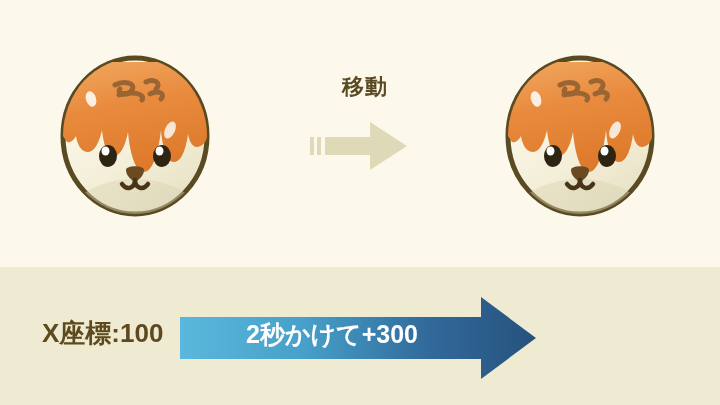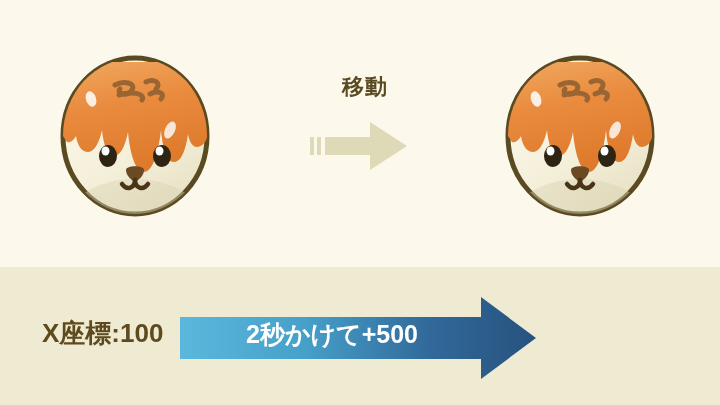--- a/index.html
+++ b/index.html
@@ -239,16 +239,16 @@
           <stop offset="0%" stop-color="#5BB8DC"></stop>
           <stop offset="35%" stop-color="#46A0C9"></stop>
           <stop offset="70%" stop-color="#31699A"></stop>
           <stop offset="100%" stop-color="#27527E"></stop>
         </linearGradient>
       </defs>
       <path d="M0,23 L301,23 L301,3 L356,44 L301,85 L301,65 L0,65 Z" fill="url(#blueGrad)"></path>
     </svg>
   </div>
 
-  <div class="blue-arrow-text">2秒かけて+500</div>
+  <div class="blue-arrow-text">2秒かけて+300</div>
 
 
 </div>
 
 </body></html>

